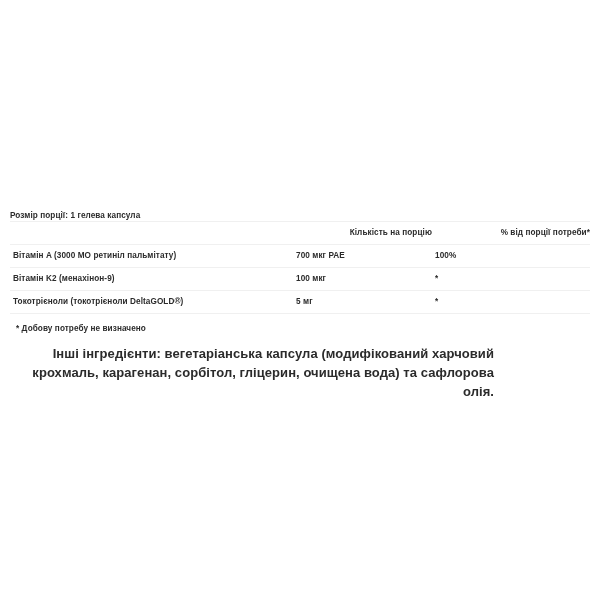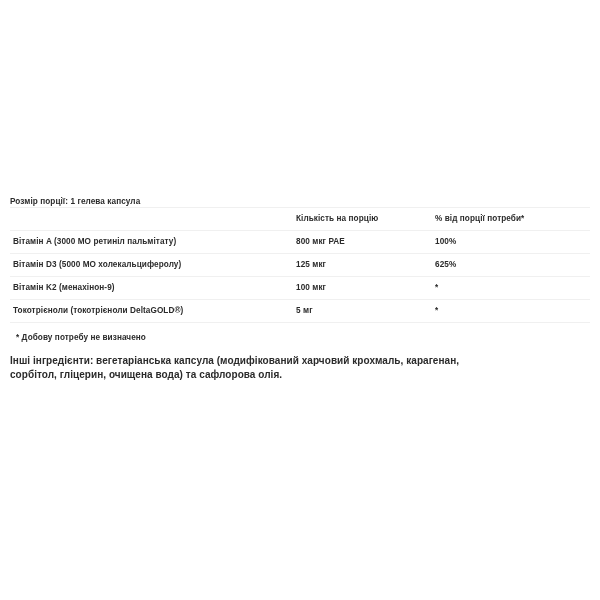--- a/index.html
+++ b/index.html
@@ -11,21 +11,21 @@
     height: 600px;
     background: #ffffff;
     font-family: "Liberation Sans", sans-serif;
     color: #222222;
     overflow: hidden;
   }
 
   .panel {
     position: absolute;
     left: 0;
-    top: 185px;
+    top: 199px;
     width: 500px;
   }
 
   .serving-line {
     font-size: 8.2px;
     font-weight: bold;
     color: #2b2b2b;
     letter-spacing: 0.01em;
     padding-left: 10px;
     line-height: 1.2;
@@ -51,49 +51,51 @@
     font-size: 8.2px;
     font-weight: bold;
     color: #2b2b2b;
     letter-spacing: 0.01em;
     height: 22px;
     padding: 0 0 0 3px;
     white-space: nowrap;
   }
   table.facts tr.head th {
     color: #2b2b2b;
+    text-align: right;
   }
   table.facts tr.last-row td {
     border-bottom: 1px solid #f0f0f0;
   }
   .star-cell {
     font-size: 8.2px;
     line-height: 1;
     margin-top: 40px;
   }
 
   .footnote {
     font-size: 8.2px;
     font-weight: bold;
     color: #2b2b2b;
     letter-spacing: 0.01em;
     padding-left: 16px;
     padding-top: 10px;
   }
 
   .other-ing {
-    font-size: 10px;
+    font-size: 13px;
     font-weight: bold;
     color: #2b2b2b;
     letter-spacing: 0.005em;
     padding-left: 10px;
     padding-top: 12px;
     padding-right: 6px;
     line-height: 1.45;
     max-width: 588px;
+    text-align: right;
   }
 </style>
 </head>
 <body>
 
 <div class="panel">
 
   <div class="serving-line serving-size">Розмір порції: 1 гелева капсула</div>
 
 
@@ -106,27 +108,22 @@
     <thead>
       <tr class="head">
         <th></th>
         <th>Кількість на порцію</th>
         <th>% від порції потреби*</th>
       </tr>
     </thead>
     <tbody>
       <tr>
         <td>Вітамін A (3000 МО ретиніл пальмітату)</td>
-        <td>800 мкг РАЕ</td>
+        <td>700 мкг РАЕ</td>
         <td class="star-cell">100%</td>
-      </tr>
-      <tr>
-        <td>Вітамін D3 (5000 МО холекальциферолу)</td>
-        <td>125 мкг</td>
-        <td class="star-cell">625%</td>
       </tr>
       <tr>
         <td>Вітамін K2 (менахінон-9)</td>
         <td>100 мкг</td>
         <td class="star-cell">*</td>
       </tr>
       <tr class="last-row">
         <td>Токотрієноли (токотрієноли DeltaGOLD®)</td>
         <td>5 мг</td>
         <td class="star-cell">*</td>

